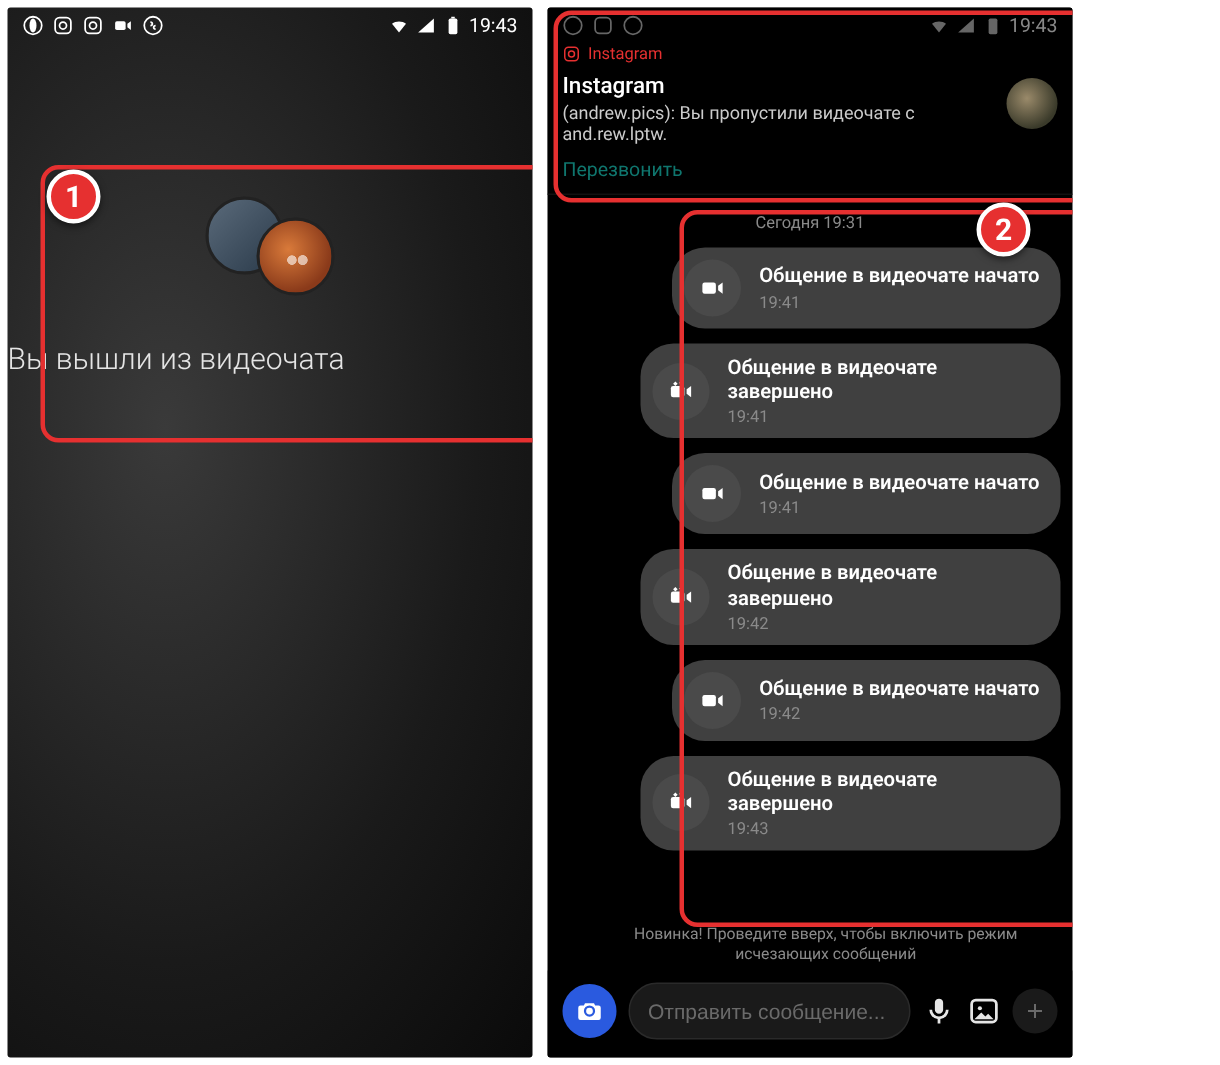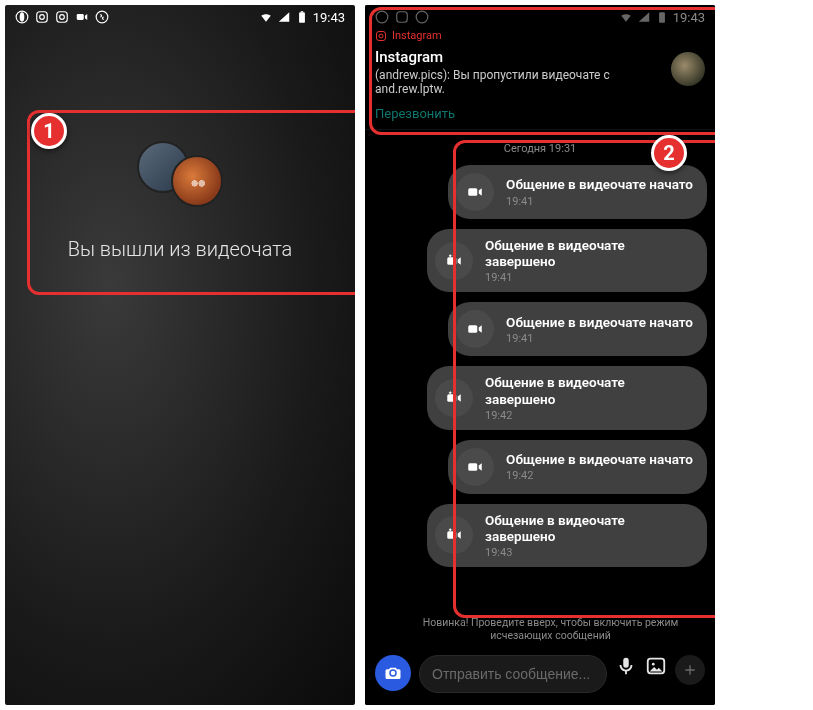--- a/index.html
+++ b/index.html
@@ -54,22 +54,21 @@
   }
   .highlight-box {
     position: absolute;
     border: 3px solid #e63030;
     border-radius: 12px;
     z-index: 10;
     pointer-events: none;
   }
   .left-center {
     position:absolute;
-    top: 136px; left: 50%; transform: translateX(-50%);
-    text-align:center;
+    top: 126px; left: 50%; transform: translateX(-50%);
     width: 100%;
   }
   .avatars {
     display:flex; justify-content:center; margin-bottom: 30px;
   }
   .avatar {
     width:52px; height:52px; border-radius:50%;
     border: 2px solid #222;
     background: linear-gradient(135deg,#5a6a7a,#2a3a4a);
     position:relative;
@@ -144,21 +143,21 @@
   }
   .msg-icon svg { width:18px; height:18px; fill:#fff; }
   .msg-text { display:flex; flex-direction:column; }
   .msg-title { color:#fff; font-size:13.5px; font-weight:600; line-height:1.2; }
   .msg-time { color:#8a8a8a; font-size:11px; margin-top:2px; }
   .hint {
     text-align:center; color:#8a8a8a; font-size:10.5px;
     padding: 4px 30px; line-height:1.3;margin-left:21px;
   }
   .composer {
-    display:flex; align-items:flex-start; gap:8px;
+    display:flex; align-items:center; gap:8px;
     padding: 8px 10px 12px;
     background:#000;
   }
   .cam-btn {
     width:36px;height:36px;border-radius:50%;background:#2a5adf;
     display:flex;align-items:center;justify-content:center;
   }
   .cam-btn svg{width:18px;height:18px;fill:#fff;}
   .input-wrap {
     flex:1; background:#1a1a1a; border-radius:20px;

